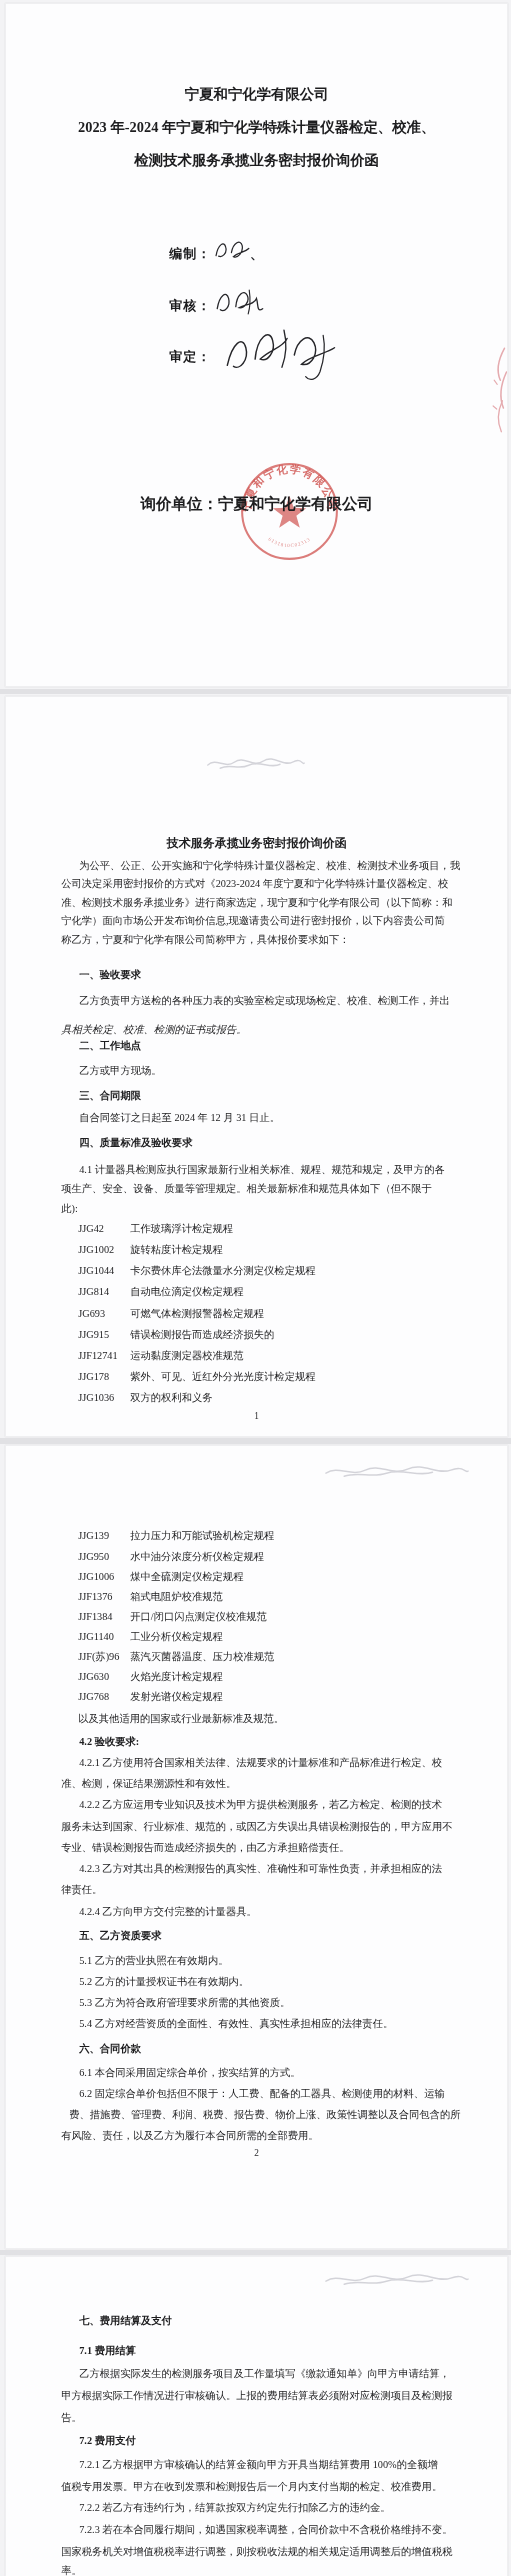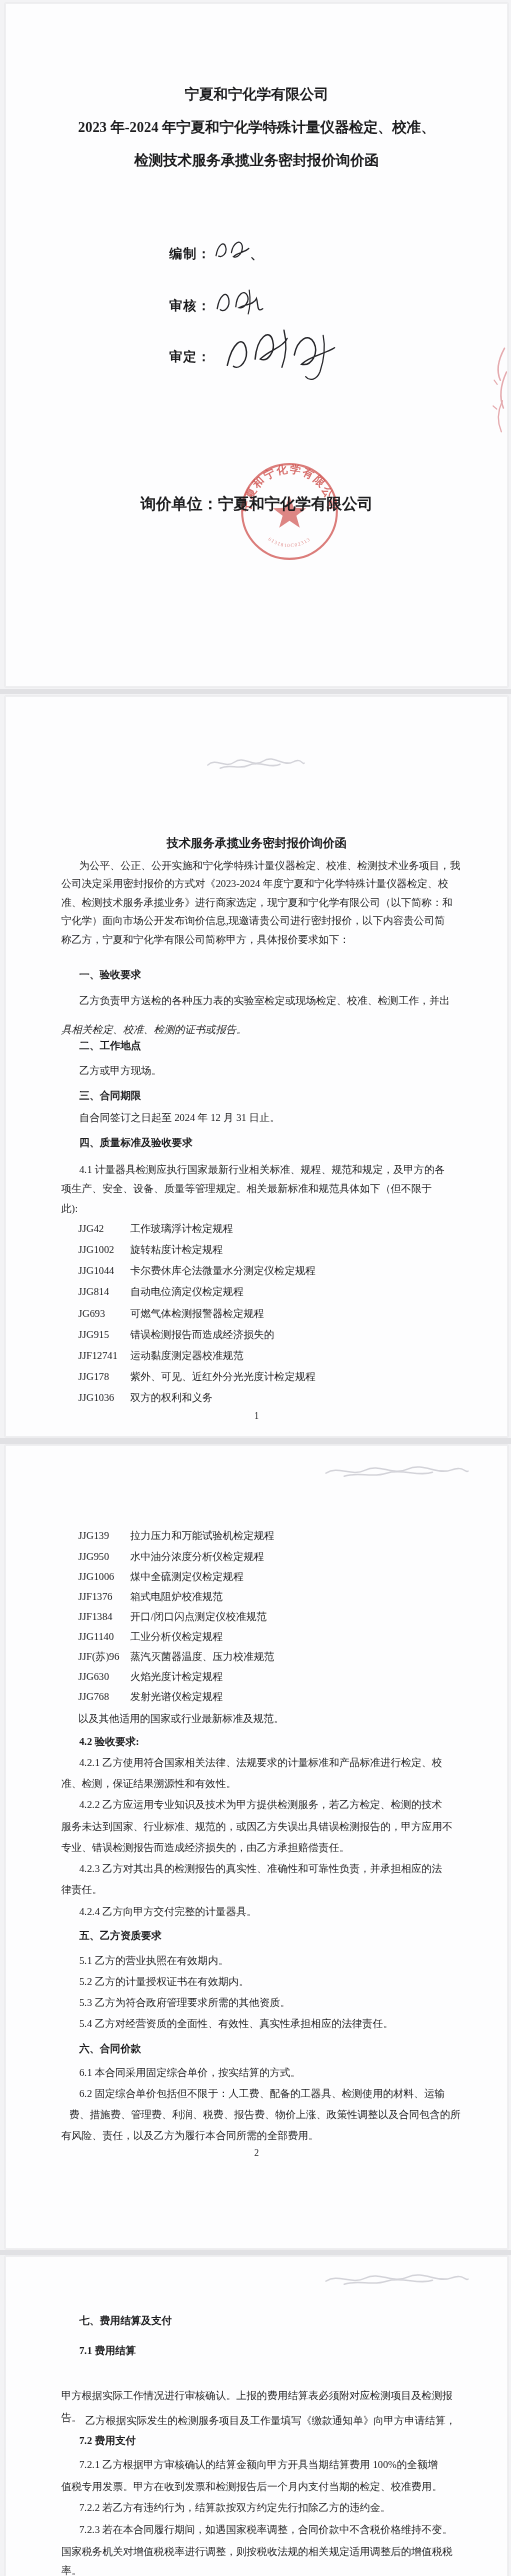--- a/index.html
+++ b/index.html
@@ -185,21 +185,21 @@
       <path stroke-width="3" d="M28,6 C14,34 10,66 18,96"></path>
       <path stroke-width="2.6" d="M32,60 C22,92 22,126 30,154"></path>
       <path stroke-width="2.2" d="M8,100 l7,7"></path>
     </svg>
   <svg class="scribble" width="144" height="13.4" viewBox="0 0 300 26" preserveAspectRatio="none" style="left: 319px; top: 17.5px;">
     <path d="M2,14 C28,-2 54,22 84,8 S 140,20 172,6 S 234,18 262,8 S 290,14 298,10"></path>
     <path d="M40,20 C70,10 96,24 128,14 S 196,22 224,12"></path>
   </svg>
       <div class="ln b" style="top: 58px; left: 73px;">七、费用结算及支付</div>
       <div class="ln b" style="top: 88px; left: 73px;">7.1 费用结算</div>
-      <div class="ln" style="top: 111px; left: 79px; margin-top: 47px;">乙方根据实际发生的检测服务项目及工作量填写《缴款通知单》向甲方申请结算，</div>
+      <div class="ln" style="top: 111px; left: 73px;">乙方根据实际发生的检测服务项目及工作量填写《缴款通知单》向甲方申请结算，</div>
       <div class="ln" style="top: 133px; left: 55px;">甲方根据实际工作情况进行审核确认。上报的费用结算表必须附对应检测项目及检测报</div>
       <div class="ln" style="top: 155px; left: 55px;">告。</div>
       <div class="ln b" style="top: 178px; left: 73px;">7.2 费用支付</div>
       <div class="ln" style="top: 202px; left: 73px;">7.2.1 乙方根据甲方审核确认的结算金额向甲方开具当期结算费用 100%的全额增</div>
       <div class="ln" style="top: 224px; left: 55px;">值税专用发票。甲方在收到发票和检测报告后一个月内支付当期的检定、校准费用。</div>
       <div class="ln" style="top: 245px; left: 73px;">7.2.2 若乙方有违约行为，结算款按双方约定先行扣除乙方的违约金。</div>
       <div class="ln" style="top: 267px; left: 73px;">7.2.3 若在本合同履行期间，如遇国家税率调整，合同价款中不含税价格维持不变。</div>
       <div class="ln" style="top: 289px; left: 55px;">国家税务机关对增值税税率进行调整，则按税收法规的相关规定适用调整后的增值税税</div>
       <div class="ln" style="top: 308px; left: 55px;">率。</div>
       <div class="ln b" style="top: 332px; left: 73px;">八、双方的权利和义务</div>

